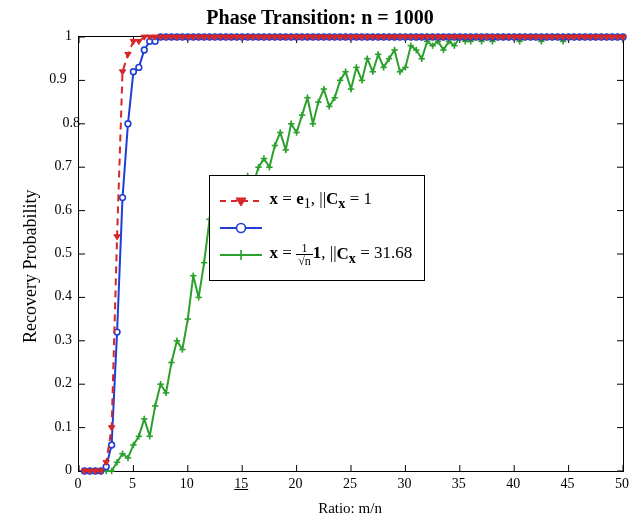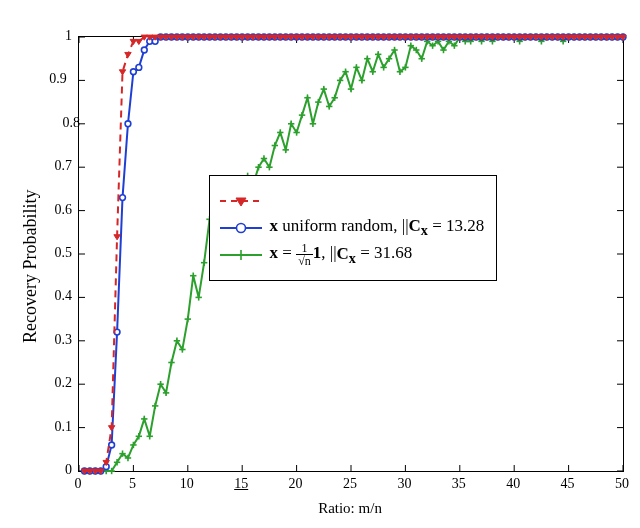--- a/index.html
+++ b/index.html
@@ -83,20 +83,21 @@
     left: 50%;
     top: 50%;
     transform: translate(-50%, -50%);
   }
   svg { overflow: visible; }
 </style>
 </head>
 <body>
 
 <div id="chart">
+  <div class="title">Phase Transition: n = 1000</div>
   <div class="plot-area" id="plot" style="left: 78px; top: 36px; width: 544px; height: 434px;">
       <svg width="544" height="434" style="position: absolute; left: 0px; top: 0px;">
         <line x1="0" x2="0" y1="434" y2="428" stroke="#000"></line>
         <line x1="0" x2="0" y1="0" y2="6" stroke="#000"></line>
         <line x1="54.400000000000006" x2="54.400000000000006" y1="434" y2="428" stroke="#000"></line>
         <line x1="54.400000000000006" x2="54.400000000000006" y1="0" y2="6" stroke="#000"></line>
         <line x1="108.80000000000001" x2="108.80000000000001" y1="434" y2="428" stroke="#000"></line>
         <line x1="108.80000000000001" x2="108.80000000000001" y1="0" y2="6" stroke="#000"></line>
         <line x1="163.2" x2="163.2" y1="434" y2="428" stroke="#000"></line>
         <line x1="163.2" x2="163.2" y1="0" y2="6" stroke="#000"></line>
@@ -1146,31 +1147,31 @@
   <div id="legend" class="legend" style="left: 208.56px; top: 174.88px;">
       <div class="legend-row">
         <span class="legend-swatch">
           <span class="legend-line" style="background: repeating-linear-gradient(90deg, rgb(214, 39, 40) 0px, rgb(214, 39, 40) 6px, transparent 6px, transparent 11px);"></span>
           <svg width="14" height="14" class="legend-marker">
             <g transform="translate(7,7)">
               <path d="M -5 -3 L 5 -3 L 0 5 Z" fill="#d62728" stroke="#d62728"></path>
             </g>
           </svg>
         </span>
+        <span><b>x</b> = <b>e</b><sub>1</sub>, ||<b>C<sub>x</sub></b> = 1</span>
       </div>
       <div class="legend-row">
         <span class="legend-swatch">
           <span class="legend-line" style="background: rgb(31, 63, 212);"></span>
           <svg width="14" height="14" class="legend-marker">
             <g transform="translate(7,7)">
               <circle r="4.5" fill="#fff" stroke="#1f3fd4" stroke-width="1.6"></circle>
             </g>
           </svg>
         </span>
-        <span><b>x</b> uniform random, ||<b>C<sub>x</sub></b> = 13.28</span>
       </div>
       <div class="legend-row">
         <span class="legend-swatch">
           <span class="legend-line" style="background: rgb(44, 160, 44);"></span>
           <svg width="14" height="14" class="legend-marker">
             <g transform="translate(7,7)">
               <line x1="-5" x2="5" y1="0" y2="0" stroke="#2ca02c" stroke-width="1.6"></line>
               <line y1="-5" y2="5" x1="0" x2="0" stroke="#2ca02c" stroke-width="1.6"></line>
             </g>
           </svg>

